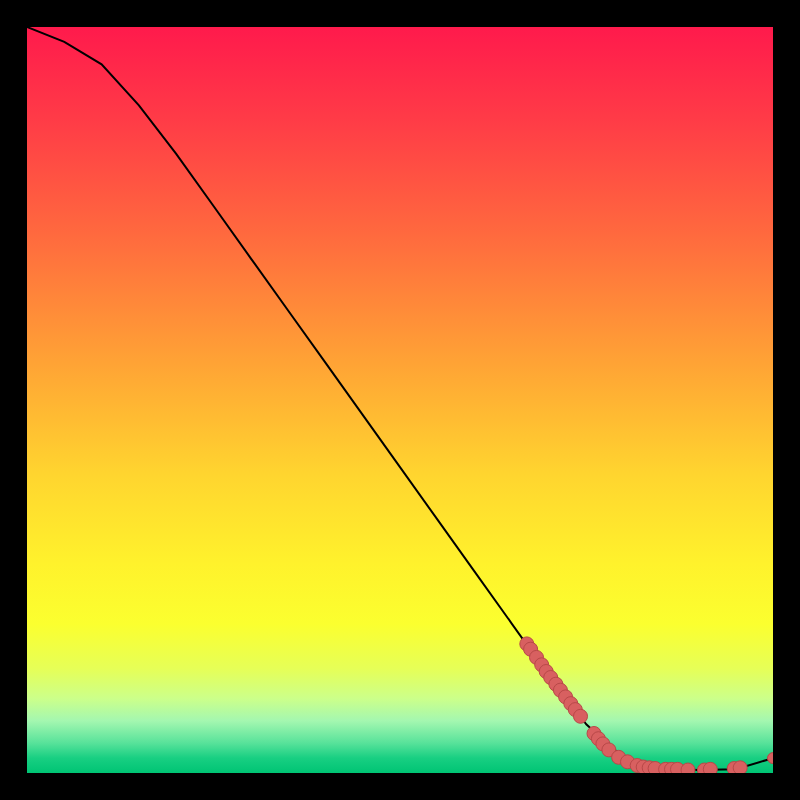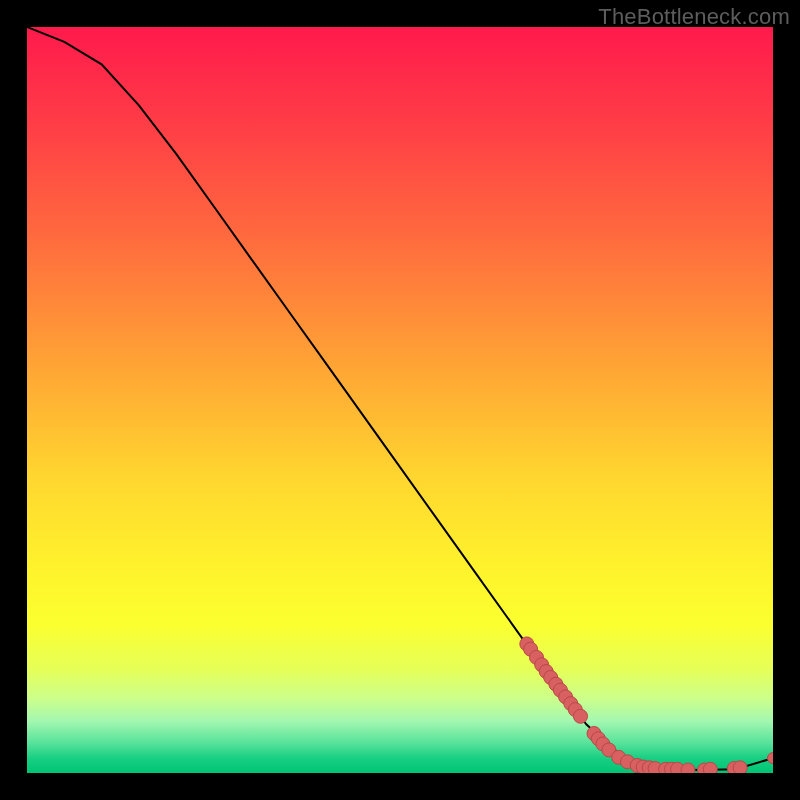--- a/index.html
+++ b/index.html
@@ -63,21 +63,20 @@
   .dot {
     fill: #d86060;
     stroke: #b84848;
     stroke-width: 1;
   }
 </style>
 </head>
 <body>
 
 <div class="wrap">
-  <div class="watermark">TheBottleneck.com</div>
   <div class="plot">
     <svg class="overlay" viewBox="0 0 746 746" preserveAspectRatio="none">
       <path id="curve-path" class="line" d="M0.0 0.0 L37.3 14.9 L74.6 37.3 L111.9 78.3 L149.2 126.8 L186.5 179.0 L223.8 231.3 L261.1 283.5 L298.4 335.7 L335.7 387.9 L373.0 440.1 L410.3 492.4 L447.6 544.6 L484.9 596.8 L522.2 649.0 L559.5 697.5 L596.8 731.1 L634.1 741.5 L671.4 743.0 L708.7 742.3 L746.0 731.1"></path>
       <g id="dots">
           <circle cx="499.8" cy="616.9" r="7" class="dot"></circle>
           <circle cx="503.6" cy="622.2" r="7" class="dot"></circle>
           <circle cx="509.5" cy="630.4" r="7" class="dot"></circle>
           <circle cx="514.7" cy="637.8" r="7" class="dot"></circle>
           <circle cx="519.2" cy="644.5" r="7" class="dot"></circle>
           <circle cx="523.7" cy="650.5" r="7" class="dot"></circle>

